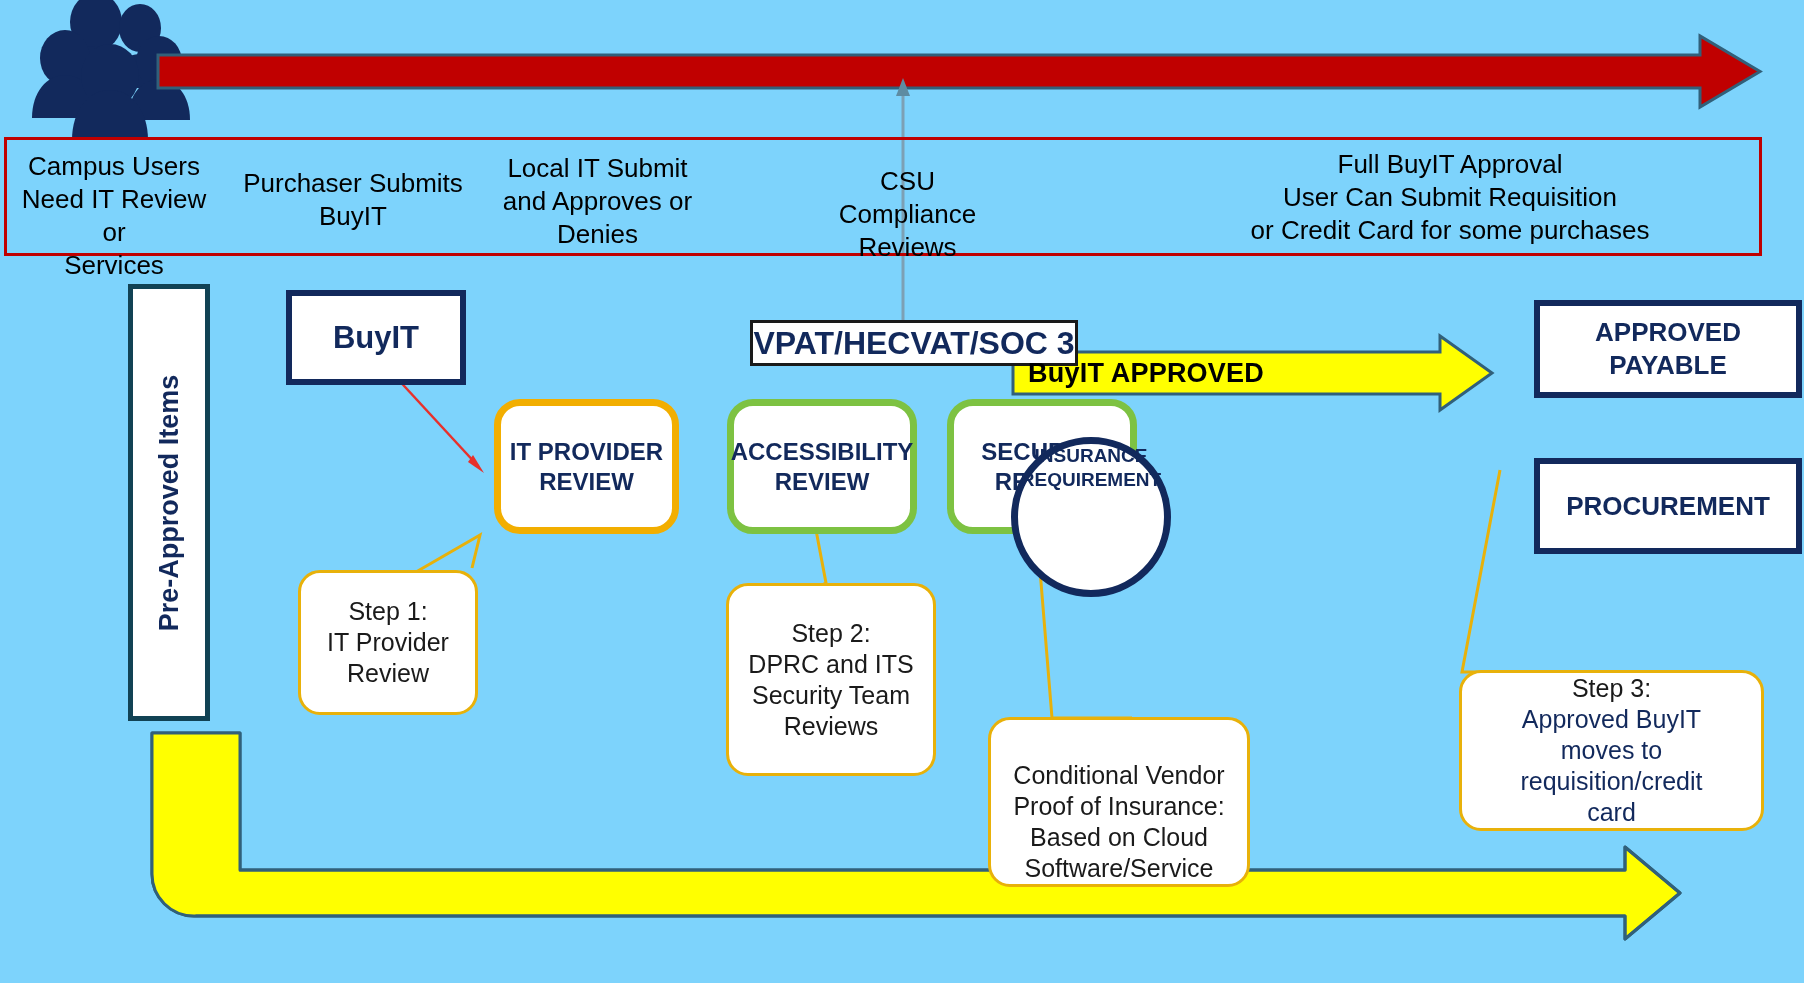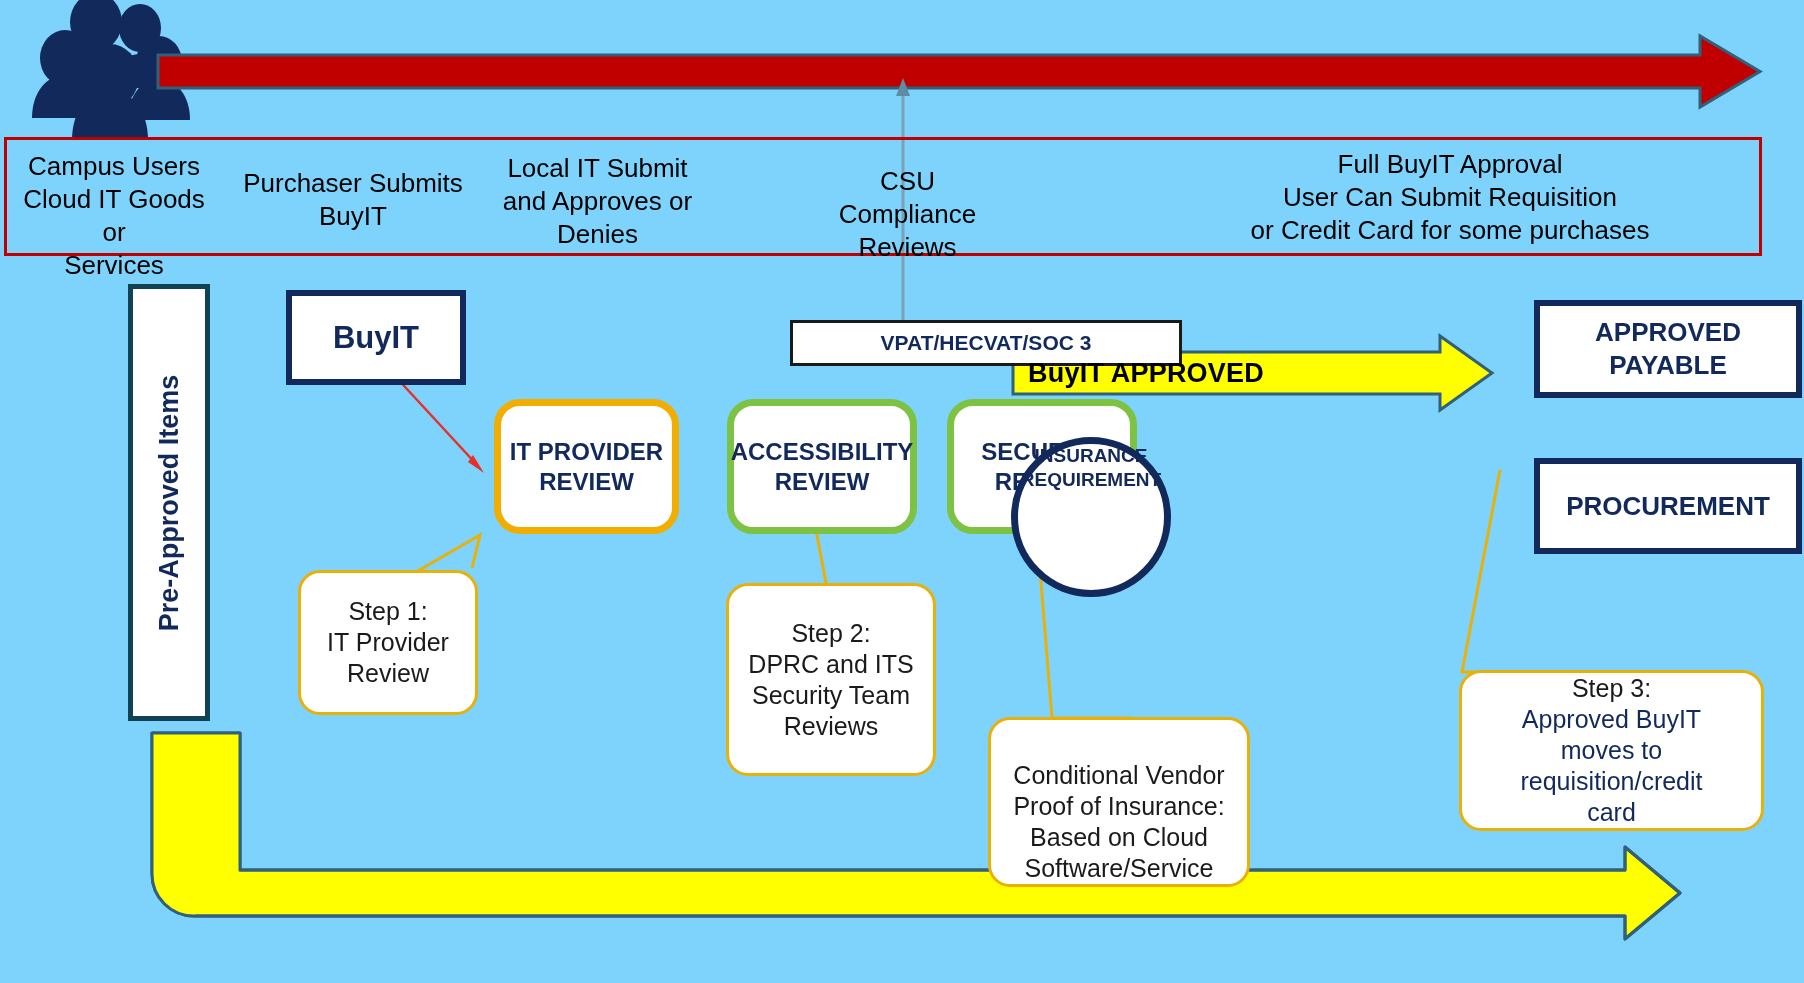--- a/index.html
+++ b/index.html
@@ -111,21 +111,21 @@
       <path d="M152 733 L240 733 L240 870 L194 916 A42 42 0 0 1 152 874 Z" fill="#FFFF00" stroke="none"></path>
       <path d="M152 733 L240 733 L240 870 L1625 870 L1625 847 L1680 893 L1625 939 L1625 916 L194 916
                A42 42 0 0 1 152 874 Z" fill="none" stroke="#31607A" stroke-width="3" stroke-linejoin="round"></path>
     </g>
   </svg>
 
   <div class="banner-box"></div>
 
   <div class="banner-txt" style="left:16px;top:150px;width:196px;">
     <div>Campus Users</div>
-    <div>Cloud IT Goods or</div>
+    <div>Need IT Review or</div>
     <div>Services</div>
   </div>
 
   <div class="banner-txt" style="left:238px;top:167px;width:230px;">
     <div>Purchaser Submits</div>
     <div>BuyIT</div>
   </div>
 
   <div class="banner-txt" style="left:495px;top:152px;width:205px;">
     <div>Local IT Submit</div>
@@ -145,21 +145,21 @@
   </div>
 
   <div class="prebar">
     <span>Pre-Approved Items</span>
   </div>
 
   <div class="navybox" style="left:286px;top:290px;width:180px;height:95px;font-size:31px;">
     <span>BuyIT</span>
   </div>
 
-  <div class="thinnavybox" style="left:790px;top:320px;width:392px;height:46px;font-size:21px;">
+  <div class="thinnavybox" style="left:750px;top:320px;width:328px;height:46px;font-size:32px;">
     <span>VPAT/HECVAT/SOC 3</span>
   </div>
 
   <div class="roundbox amber" style="left:494px;top:399px;width:185px;height:135px;">
     <div>
       <div>IT PROVIDER</div>
       <div>REVIEW</div>
     </div>
   </div>
 

